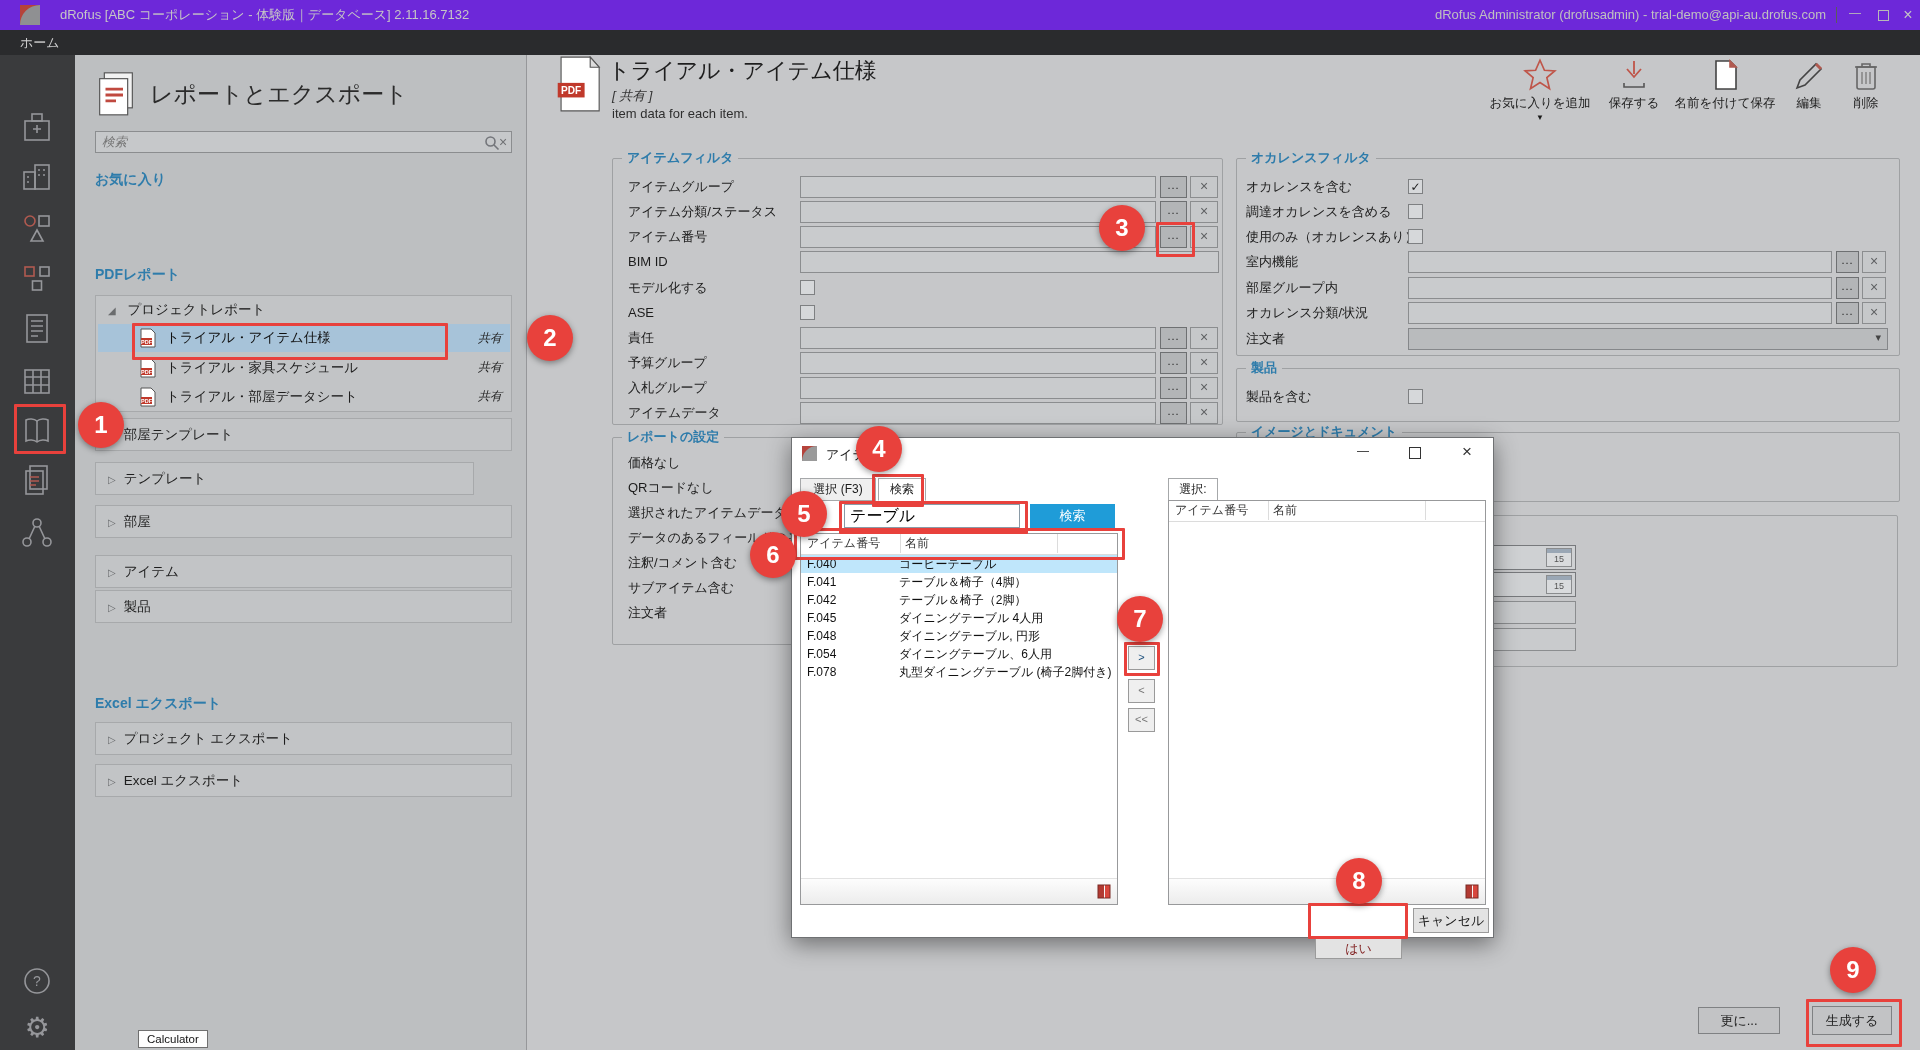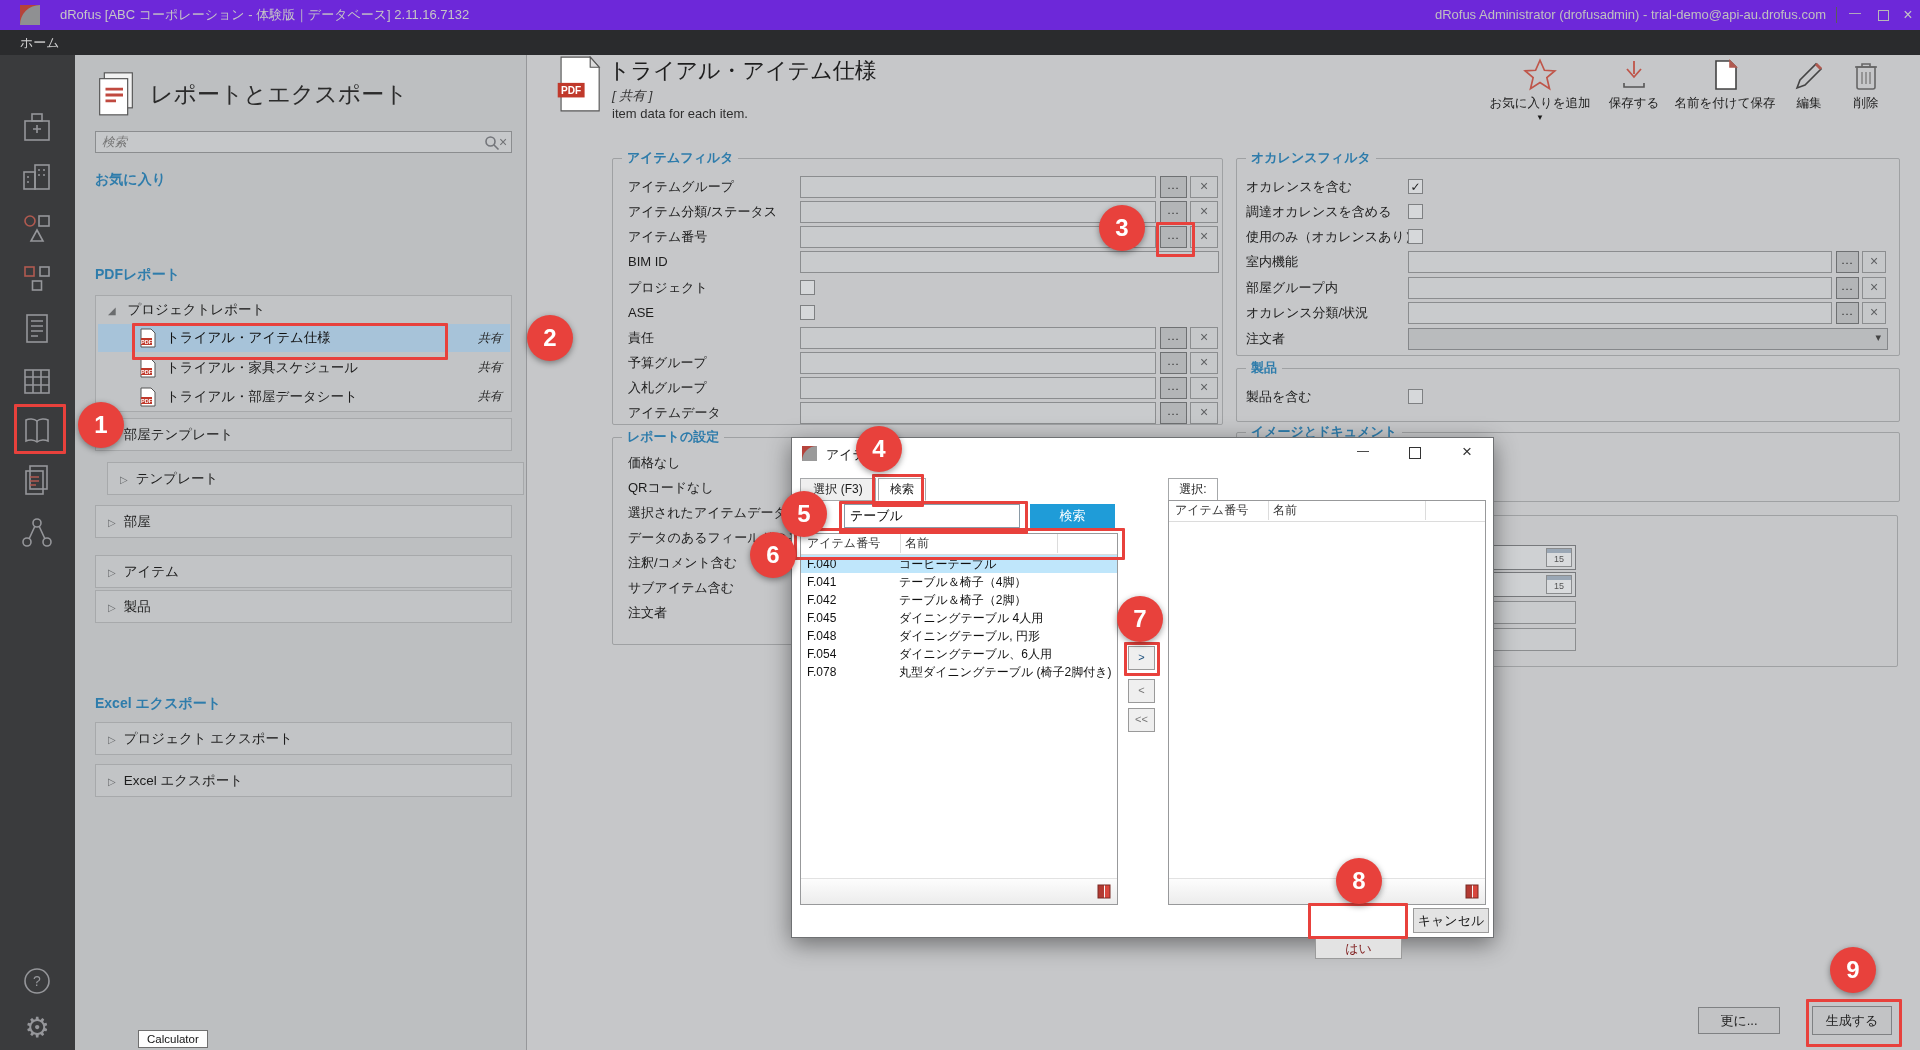--- a/index.html
+++ b/index.html
@@ -165,21 +165,21 @@
           <path d="M1 1h10l4 4v14H1z" fill="#fff" stroke="#555"></path>
           <rect x="1" y="10" width="11" height="7" fill="#c0392b"></rect>
           <text x="6.5" y="15.5" font-size="5.5" fill="#fff" text-anchor="middle" font-weight="bold">PDF</text>
         </svg>
       <span class="a" style="left:68px;top:0;line-height:27px;font-size:13.5px">トライアル・部屋データシート</span>
       <span class="a" style="right:8px;top:0;line-height:27px;font-size:12px;font-style:italic;color:#222">共有</span>
     </div>
   </div>
 
   <div class="a bar" style="left:20px;top:363px;width:417px;height:33px"><span class="arrow" style="margin-left:12px">▷</span><span style="margin-left:8px">部屋テンプレート</span></div>
-  <div class="a bar" style="left:32px;top:407px;width:417px;height:33px"><span class="arrow" style="margin-left:12px">▷</span><span style="margin-left:8px">テンプレート</span></div>
+  <div class="a bar" style="left:20px;top:407px;width:379px;height:33px"><span class="arrow" style="margin-left:12px">▷</span><span style="margin-left:8px">テンプレート</span></div>
   <div class="a bar" style="left:20px;top:500px;width:417px;height:33px"><span class="arrow" style="margin-left:12px">▷</span><span style="margin-left:8px">アイテム</span></div>
   <div class="a bar" style="left:20px;top:450px;width:417px;height:33px"><span class="arrow" style="margin-left:12px">▷</span><span style="margin-left:8px">部屋</span></div>
   <div class="a bar" style="left:20px;top:535px;width:417px;height:33px"><span class="arrow" style="margin-left:12px">▷</span><span style="margin-left:8px">製品</span></div>
 
   <div class="a hd" style="left:20px;top:640px">Excel エクスポート</div>
   <div class="a bar" style="left:20px;top:667px;width:417px;height:33px"><span class="arrow" style="margin-left:12px">▷</span><span style="margin-left:8px">プロジェクト エクスポート</span></div>
   <div class="a bar" style="left:20px;top:709px;width:417px;height:33px"><span class="arrow" style="margin-left:12px">▷</span><span style="margin-left:8px">Excel エクスポート</span></div>
 </div>
 
 <svg class="a" style="left:556px;top:56px" width="46" height="56" viewBox="0 0 40 50">
@@ -238,21 +238,21 @@
 <div class="a lb" style="left:628px;top:201px">アイテム分類/ステータス</div>
 <div class="a fld" style="left:800px;top:201px;width:356px;height:22px"></div>
 <div class="a dots" style="left:1160px;top:201px;width:27px;height:22px">...</div>
 <div class="a xb" style="left:1190px;top:201px;width:28px;height:22px">×</div>
 <div class="a lb" style="left:628px;top:226px">アイテム番号</div>
 <div class="a fld" style="left:800px;top:226px;width:356px;height:22px"></div>
 <div class="a dots" style="left:1160px;top:226px;width:27px;height:22px">...</div>
 <div class="a xb" style="left:1190px;top:226px;width:28px;height:22px">×</div>
 <div class="a lb" style="left:628px;top:251px">BIM ID</div>
 <div class="a fld" style="left:800px;top:251px;width:419px;height:22px"></div>
-<div class="a lb" style="left:628px;top:277px">プロジェクト</div>
+<div class="a lb" style="left:628px;top:277px">モデル化する</div>
 <div class="a cb" style="left:800px;top:280px;width:15px;height:15px"></div>
 <div class="a lb" style="left:628px;top:302px">ASE</div>
 <div class="a cb" style="left:800px;top:305px;width:15px;height:15px"></div>
 <div class="a lb" style="left:628px;top:327px">責任</div>
 <div class="a fld" style="left:800px;top:327px;width:356px;height:22px"></div>
 <div class="a dots" style="left:1160px;top:327px;width:27px;height:22px">...</div>
 <div class="a xb" style="left:1190px;top:327px;width:28px;height:22px">×</div>
 <div class="a lb" style="left:628px;top:352px">予算グループ</div>
 <div class="a fld" style="left:800px;top:352px;width:356px;height:22px"></div>
 <div class="a dots" style="left:1160px;top:352px;width:27px;height:22px">...</div>
@@ -336,21 +336,21 @@
       <path d="M16 0A16 16 0 0 0 0 16V0z" f="" fill="#b5433b"></path>
     </svg>
   <div class="a" style="left:34px;top:8px;font-size:13px;color:#1a1a1a">アイテム</div>
   <div class="a" style="left:548px;top:0;width:46px;height:30px;text-align:center;line-height:26px;font-size:12px;color:#333">—</div>
   <div class="a" style="left:600px;top:0;width:46px;height:30px;text-align:center"><span style="display:inline-block;width:10px;height:10px;border:1px solid #333;margin-top:9px"></span></div>
   <div class="a" style="left:652px;top:0;width:46px;height:30px;text-align:center;line-height:28px;font-size:17px;color:#333">×</div>
 
   <div class="a dtab" style="left:8px;top:40px;width:76px;height:23px">選択 (F3)</div>
   <div class="a dtab act" style="left:86px;top:40px;width:48px;height:23px">検索</div>
 
-  <input class="a" style="left: 52px; top: 66px; width: 176px; height: 24px; border: 1px solid rgb(138, 154, 166); background: rgb(255, 255, 255); font-size: 13px; padding: 0px 5px; outline: none;" value="テーブル">
+  <input class="a" style="left: 52px; top: 66px; width: 176px; height: 24px; border: 1px solid rgb(138, 154, 166); background: rgb(255, 255, 255); font-size: 16px; padding: 0px 5px; outline: none;" value="テーブル">
   <div class="a" style="left:238px;top:66px;width:85px;height:24px;background:#1f9cd8;color:#fff;text-align:center;line-height:24px;font-size:13px">検索</div>
 
   <div class="a dlist" style="left:8px;top:95px;width:318px;height:372px">
     <div class="dcolhead" style="position:relative;height:20px">
       <span style="position:absolute;left:6px">アイテム番号</span>
       <span style="position:absolute;left:104px">名前</span>
       <span style="position:absolute;left:99px;top:0;width:1px;height:19px;background:#dcdcdc"></span>
       <span style="position:absolute;left:256px;top:0;width:1px;height:19px;background:#dcdcdc"></span>
     </div>
     <div class="drow" style="background:#bfe6fb">

